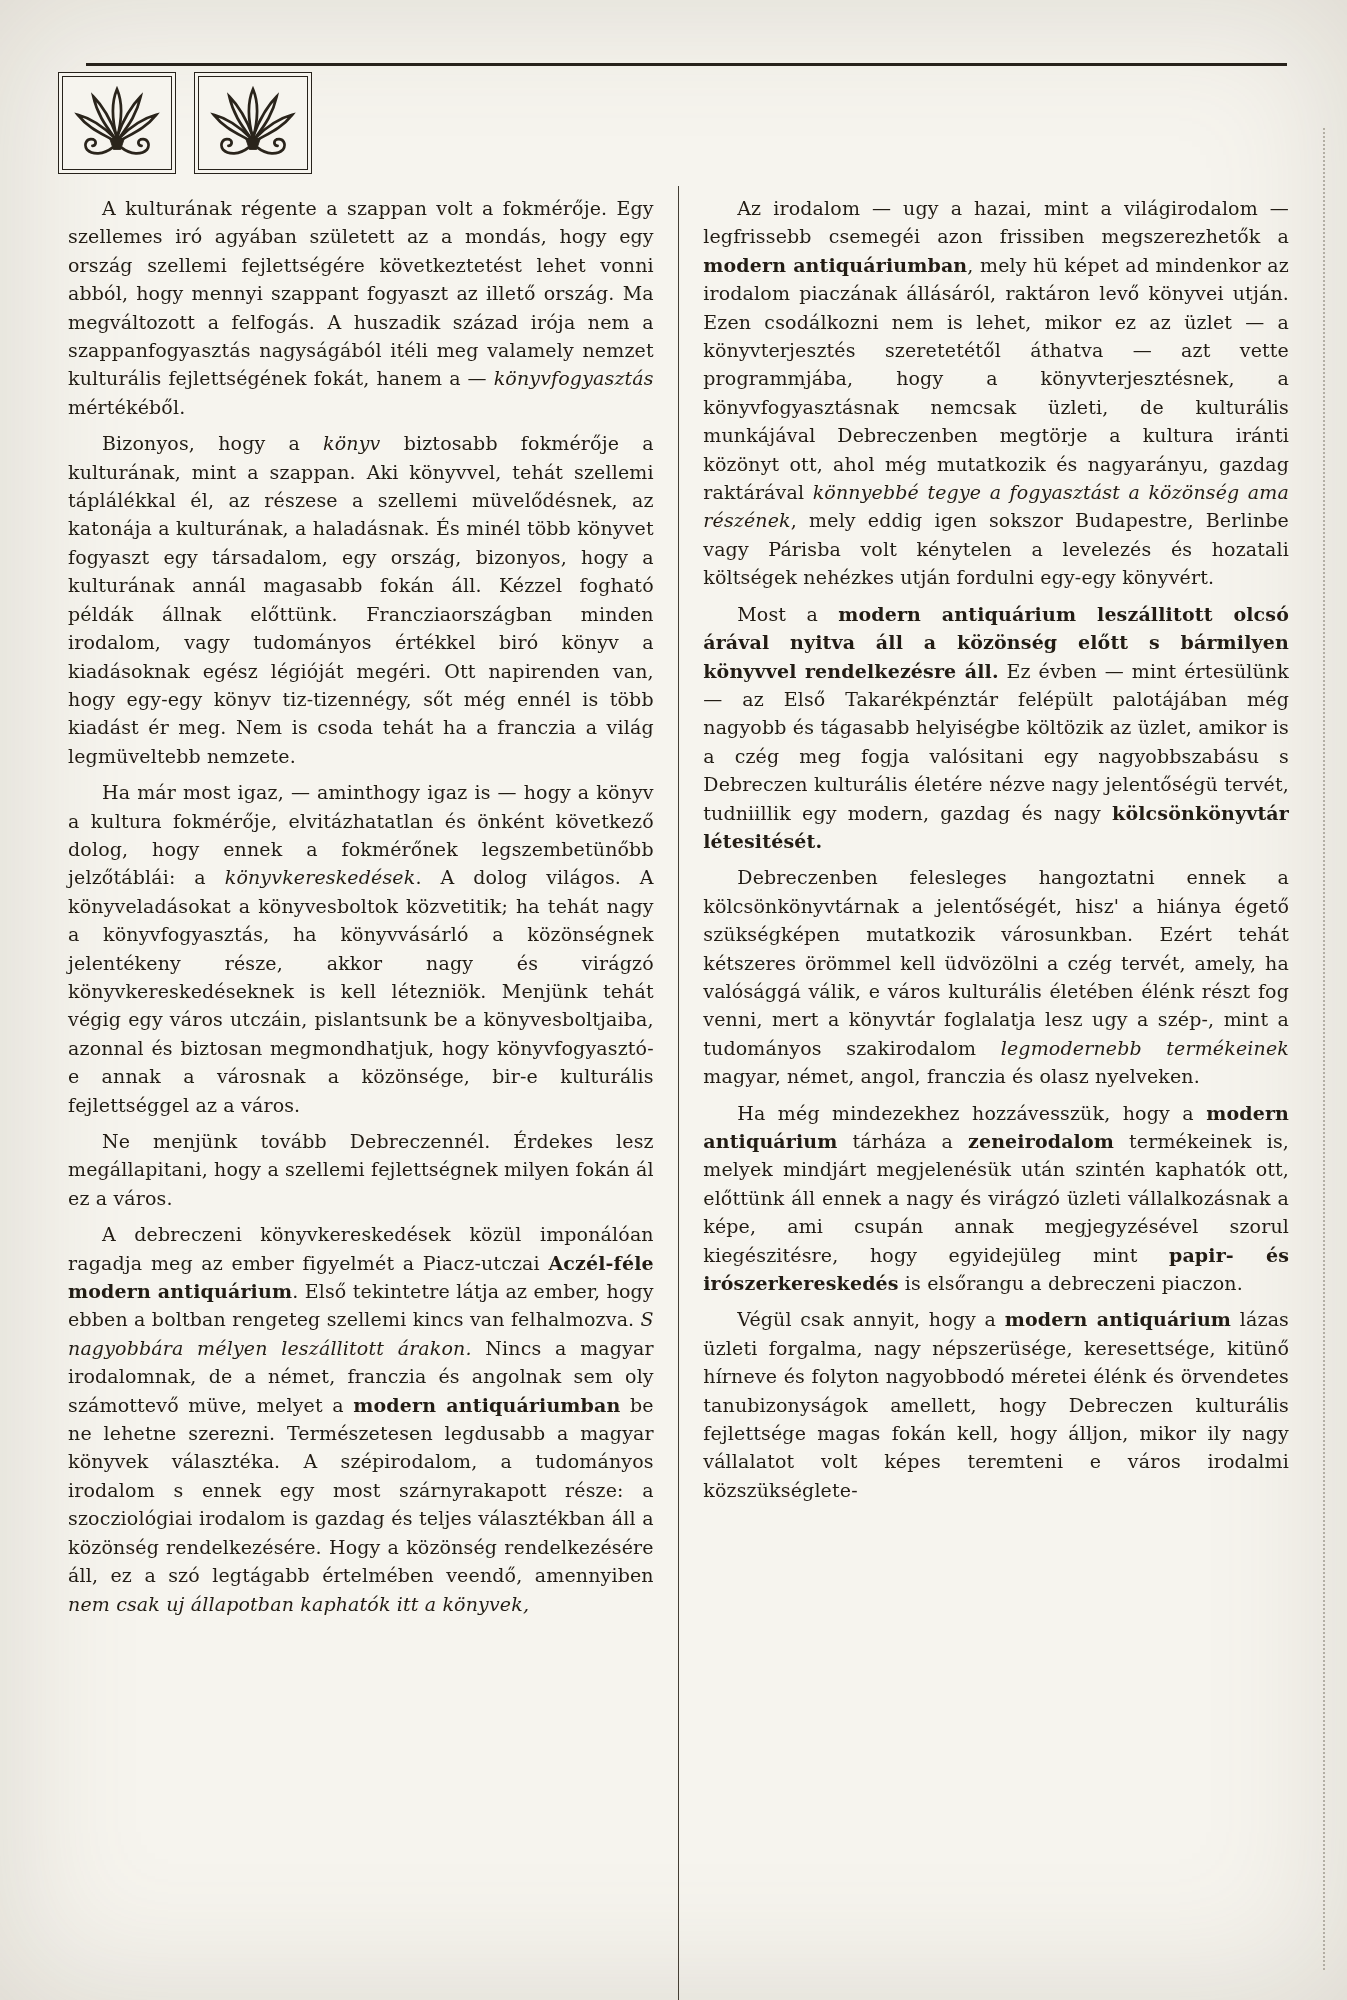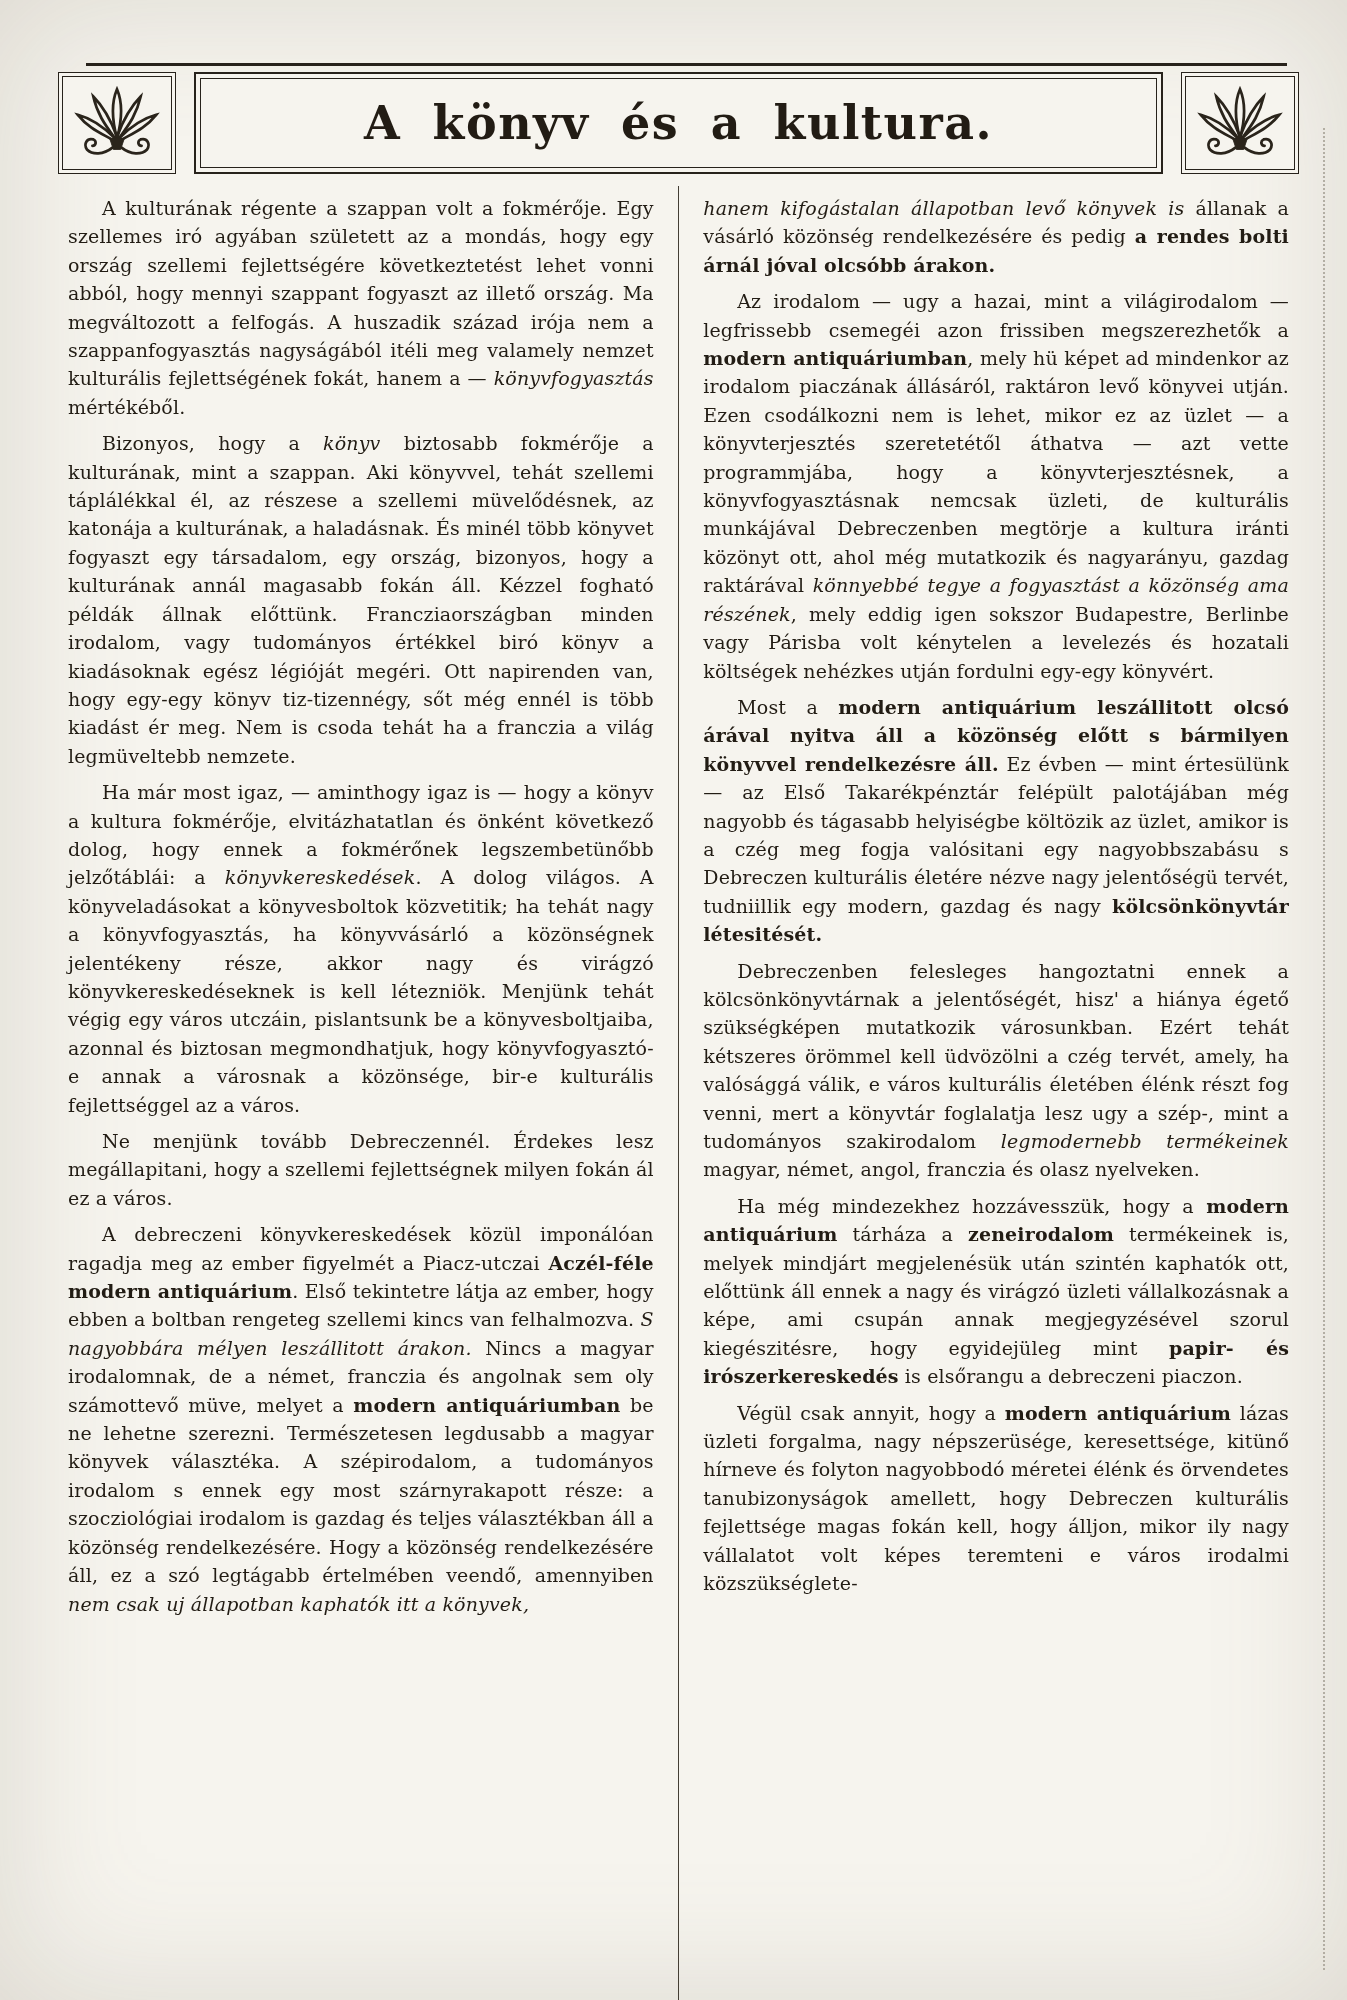--- a/index.html
+++ b/index.html
@@ -85,25 +85,20 @@
             <path d="M46 64 C 32 56, 18 50, 7 36 C 22 40, 38 52, 48 62"></path>
             <path d="M54 64 C 68 56, 82 50, 93 36 C 78 40, 62 52, 52 62"></path>
             <path d="M45 72 C 35 80, 23 80, 17 74 C 13 68, 17 61, 24 63 C 28 65, 27 70, 23 70"></path>
             <path d="M55 72 C 65 80, 77 80, 83 74 C 87 68, 83 61, 76 63 C 72 65, 73 70, 77 70"></path>
           </g>
           <path d="M42 62 L58 62 L54 74 L46 74 Z" fill="#2a241b" stroke="#2a241b"></path>
         </svg>
       </div>
     </div>
 
-    <div class="title-frame">
-      <div class="title-inner">
-        <h1 class="article-title">A könyv és a kultura.</h1>
-      </div>
-    </div>
 
     <div class="ornament-frame">
       <div class="ornament-inner">
         <svg width="92" height="82" viewBox="0 0 100 90">
           <g stroke="#2a241b" fill="none" stroke-width="3" stroke-linecap="round">
             <path d="M50 62 C 44 40, 44 22, 50 8 C 56 22, 56 40, 50 62"></path>
             <path d="M48 62 C 36 46, 28 34, 24 16 C 36 28, 44 44, 50 60"></path>
             <path d="M52 62 C 64 46, 72 34, 76 16 C 64 28, 56 44, 50 60"></path>
             <path d="M46 64 C 32 56, 18 50, 7 36 C 22 40, 38 52, 48 62"></path>
             <path d="M54 64 C 68 56, 82 50, 93 36 C 78 40, 62 52, 52 62"></path>
@@ -120,21 +115,20 @@
   <div class="columns">
     <div class="col">
         <p><span>A kulturának régente a szappan volt a fokmérője. Egy szellemes iró agyában született az a mondás, hogy egy ország szellemi fejlettségére következtetést lehet vonni abból, hogy mennyi szappant fogyaszt az illető ország. Ma megváltozott a felfogás. A huszadik század irója nem a szappanfogyasztás nagyságából itéli meg valamely nemzet kulturális fejlettségének fokát, hanem a — </span><span style="font-style: italic;">könyvfogyasztás</span><span> mértékéből.</span></p>
         <p><span>Bizonyos, hogy a </span><span style="font-style: italic;">könyv</span><span> biztosabb fokmérője a kulturának, mint a szappan. Aki könyvvel, tehát szellemi táplálékkal él, az részese a szellemi müvelődésnek, az katonája a kulturának, a haladásnak. És minél több könyvet fogyaszt egy társadalom, egy ország, bizonyos, hogy a kulturának annál magasabb fokán áll. Kézzel fogható példák állnak előttünk. Francziaországban minden irodalom, vagy tudományos értékkel biró könyv a kiadásoknak egész légióját megéri. Ott napirenden van, hogy egy-egy könyv tiz-tizennégy, sőt még ennél is több kiadást ér meg. Nem is csoda tehát ha a franczia a világ legmüveltebb nemzete.</span></p>
         <p><span>Ha már most igaz, — aminthogy igaz is — hogy a könyv a kultura fokmérője, elvitázhatatlan és önként következő dolog, hogy ennek a fokmérőnek legszembetünőbb jelzőtáblái: a </span><span style="font-style: italic;">könyvkereskedések</span><span>. A dolog világos. A könyveladásokat a könyvesboltok közvetitik; ha tehát nagy a könyvfogyasztás, ha könyvvásárló a közönségnek jelentékeny része, akkor nagy és virágzó könyvkereskedéseknek is kell létezniök. Menjünk tehát végig egy város utczáin, pislantsunk be a könyvesboltjaiba, azonnal és biztosan megmondhatjuk, hogy könyvfogyasztó-e annak a városnak a közönsége, bir-e kulturális fejlettséggel az a város.</span></p>
         <p><span>Ne menjünk tovább Debreczennél. Érdekes lesz megállapitani, hogy a szellemi fejlettségnek milyen fokán ál ez a város.</span></p>
         <p><span>A debreczeni könyvkereskedések közül imponálóan ragadja meg az ember figyelmét a Piacz-utczai </span><span style="font-weight: 700;">Aczél-féle modern antiquárium</span><span>. Első tekintetre látja az ember, hogy ebben a boltban rengeteg szellemi kincs van felhalmozva. </span><span style="font-style: italic;">S nagyobbára mélyen leszállitott árakon.</span><span> Nincs a magyar irodalomnak, de a német, franczia és angolnak sem oly számottevő müve, melyet a </span><span style="font-weight: 700;">modern antiquáriumban</span><span> be ne lehetne szerezni. Természetesen legdusabb a magyar könyvek választéka. A szépirodalom, a tudományos irodalom s ennek egy most szárnyrakapott része: a szocziológiai irodalom is gazdag és teljes választékban áll a közönség rendelkezésére. Hogy a közönség rendelkezésére áll, ez a szó legtágabb értelmében veendő, amennyiben </span><span style="font-style: italic;">nem csak uj állapotban kaphatók itt a könyvek,</span></p>
       </div>
     <div class="col-divider"></div>
     <div class="col">
-        <p class="no-indent"><span style="font-style: italic;">hanem kifogástalan állapotban levő könyvek is</span><span> állanak a vásárló közönség rendelkezésére és pedig </span><span style="font-weight: 700;">a rendes bolti árnál jóval olcsóbb árakon.</span></p>
         <p><span>Az irodalom — ugy a hazai, mint a világirodalom — legfrissebb csemegéi azon frissiben megszerezhetők a </span><span style="font-weight: 700;">modern antiquáriumban</span><span>, mely hü képet ad mindenkor az irodalom piaczának állásáról, raktáron levő könyvei utján. Ezen csodálkozni nem is lehet, mikor ez az üzlet — a könyvterjesztés szeretetétől áthatva — azt vette programmjába, hogy a könyvterjesztésnek, a könyvfogyasztásnak nemcsak üzleti, de kulturális munkájával Debreczenben megtörje a kultura iránti közönyt ott, ahol még mutatkozik és nagyarányu, gazdag raktárával </span><span style="font-style: italic;">könnyebbé tegye a fogyasztást a közönség ama részének</span><span>, mely eddig igen sokszor Budapestre, Berlinbe vagy Párisba volt kénytelen a levelezés és hozatali költségek nehézkes utján fordulni egy-egy könyvért.</span></p>
         <p><span>Most a </span><span style="font-weight: 700;">modern antiquárium leszállitott olcsó árával nyitva áll a közönség előtt s bármilyen könyvvel rendelkezésre áll.</span><span> Ez évben — mint értesülünk — az Első Takarékpénztár felépült palotájában még nagyobb és tágasabb helyiségbe költözik az üzlet, amikor is a czég meg fogja valósitani egy nagyobbszabásu s Debreczen kulturális életére nézve nagy jelentőségü tervét, tudniillik egy modern, gazdag és nagy </span><span style="font-weight: 700;">kölcsönkönyvtár létesitését.</span></p>
         <p><span>Debreczenben felesleges hangoztatni ennek a kölcsönkönyvtárnak a jelentőségét, hisz' a hiánya égető szükségképen mutatkozik városunkban. Ezért tehát kétszeres örömmel kell üdvözölni a czég tervét, amely, ha valósággá válik, e város kulturális életében élénk részt fog venni, mert a könyvtár foglalatja lesz ugy a szép-, mint a tudományos szakirodalom </span><span style="font-style: italic;">legmodernebb termékeinek</span><span> magyar, német, angol, franczia és olasz nyelveken.</span></p>
         <p><span>Ha még mindezekhez hozzávesszük, hogy a </span><span style="font-weight: 700;">modern antiquárium</span><span> tárháza a </span><span style="font-weight: 700;">zeneirodalom</span><span> termékeinek is, melyek mindjárt megjelenésük után szintén kaphatók ott, előttünk áll ennek a nagy és virágzó üzleti vállalkozásnak a képe, ami csupán annak megjegyzésével szorul kiegészitésre, hogy egyidejüleg mint </span><span style="font-weight: 700;">papir- és irószerkereskedés</span><span> is elsőrangu a debreczeni piaczon.</span></p>
         <p><span>Végül csak annyit, hogy a </span><span style="font-weight: 700;">modern antiquárium</span><span> lázas üzleti forgalma, nagy népszerüsége, keresettsége, kitünő hírneve és folyton nagyobbodó méretei élénk és örvendetes tanubizonyságok amellett, hogy Debreczen kulturális fejlettsége magas fokán kell, hogy álljon, mikor ily nagy vállalatot volt képes teremteni e város irodalmi közszükséglete-</span></p>
       </div>
   </div>
 
   <div class="edge-line"></div>
 

